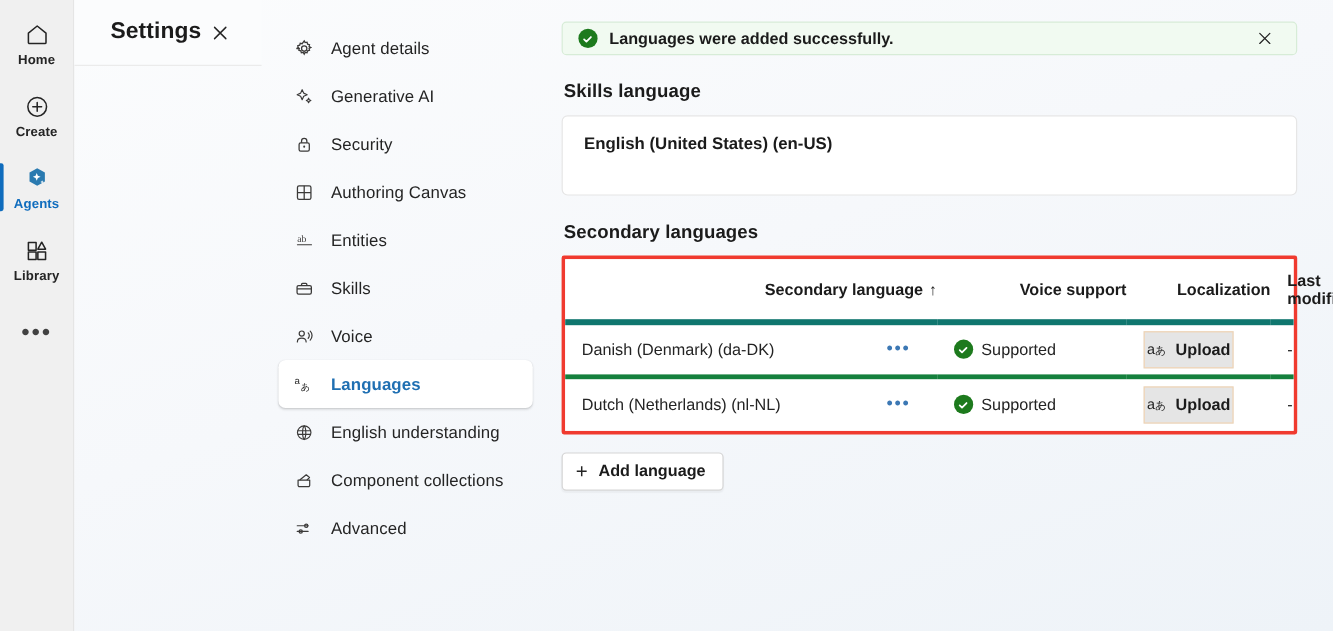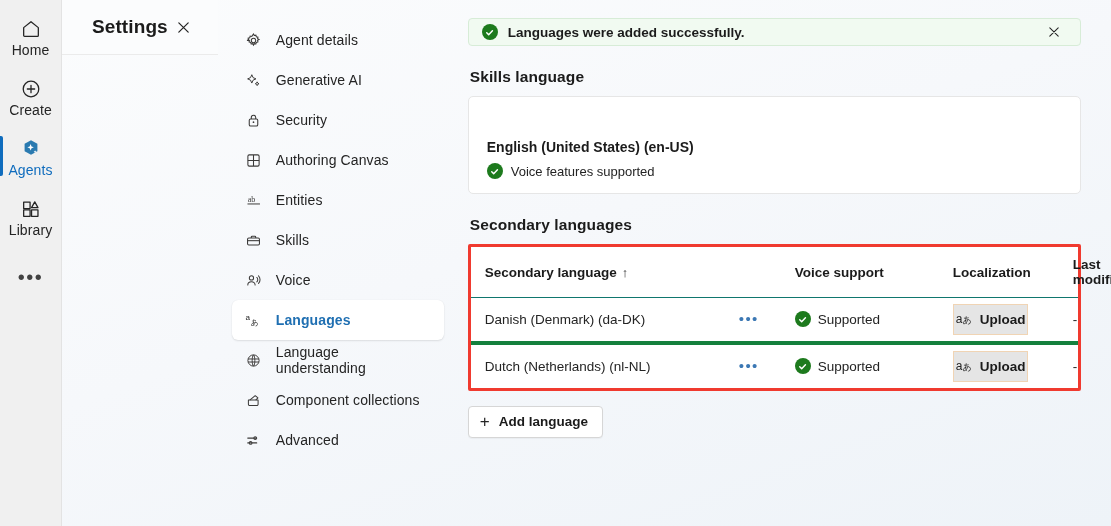--- a/index.html
+++ b/index.html
@@ -39,24 +39,25 @@
     justify-content: center;
     gap: 3px;
     cursor: pointer;
   }
   .rail-item .rail-ico {
     width: 24px; height: 24px;
     display: flex; align-items: center; justify-content: center;
     color: #242424;
   }
   .rail-item .rail-label {
-    font-size: 14px;
+    font-size: 11px;
     color: #242424;
     line-height: 12px;
     letter-spacing: .1px;
+    font-weight: bold;
   }
   .rail-item.active .rail-label { color: #0f6cbd; }
   .rail-item.active::before {
     content: "";
     position: absolute;
     left: 0; top: 10px;
     width: 3px; height: 40px;
     background: #0f6cbd;
     border-radius: 0 2px 2px 0;
   }
@@ -191,21 +192,20 @@
     border: 1px solid #e6e6e6;
     border-radius: 5px;
     padding: 14px 16px 14px 18px;
     min-height: 67px;
   }
   .primary-lang {
     font-size: 14px;
     font-weight: 600;
     color: #1b1b1b;
     margin-bottom: 8px;
-    margin-top: 28px;
   }
   .primary-sub {
     display: flex; align-items: center; gap: 8px;
     font-size: 13px;
     color: #242424;
   }
 
   
   .check-circle {
     width: 16px; height: 16px;
@@ -224,26 +224,26 @@
     border-radius: 2px;
     background: #ffffff;
   }
   table.langs {
     width: 100%;
     border-collapse: collapse;
     background: #ffffff;
     table-layout: fixed;
   }
   table.langs th {
-    text-align: left;
+    text-align: right;
     font-size: 13.5px;
     font-weight: 600;
     color: #1b1b1b;
     padding: 10px 0 10px 14px;
-    border-bottom: 1px solid #0f766e;
+    border-bottom: 5px solid #0f766e;
     height: 36px;
   }
   table.langs td {
     font-size: 13.5px;
     color: #242424;
     padding: 0 0 0 14px;
     height: 45px;
     border-bottom: 4px solid #15803d;
     vertical-align: middle;
   }
@@ -472,21 +472,21 @@
         </div>
 
         <div class="nav-item">
           <span class="nav-ico">
             <svg width="17" height="17" viewBox="0 0 20 20" fill="none" stroke="currentColor" stroke-width="1.15">
               <circle cx="10" cy="10" r="6.6"></circle>
               <path d="M10 3.4c-2.1 2-2.1 11.2 0 13.2 2.1-2 2.1-11.2 0-13.2z"></path>
               <path d="M3.6 8.2h12.8M3.6 11.8h12.8"></path>
             </svg>
           </span>
-          <span class="nav-label">Language understanding</span>
+          <span class="nav-label">English understanding</span>
         </div>
 
         <div class="nav-item">
           <span class="nav-ico">
             <svg width="17" height="17" viewBox="0 0 20 20" fill="none" stroke="currentColor" stroke-width="1.2" stroke-linejoin="round">
               <path d="M4 9.5h11.4v5a1.4 1.4 0 0 1-1.4 1.4H5.4A1.4 1.4 0 0 1 4 14.5z"></path>
               <path d="M5.6 9.5 12 4.3l3.2 2.7-2.6 2.5"></path>
             </svg>
           </span>
           <span class="nav-label">Component collections</span>
@@ -517,28 +517,20 @@
             <svg width="14" height="14" viewBox="0 0 16 16" fill="none" stroke="currentColor" stroke-width="1.2" stroke-linecap="round">
               <path d="M3.2 3.2l9.6 9.6M12.8 3.2L3.2 12.8"></path>
             </svg>
           </span>
         </div>
 
         <div class="section-title">Skills language</div>
 
         <div class="primary-card">
           <div class="primary-lang">English (United States) (en-US)</div>
-          <div class="primary-sub">
-            <span class="check-circle">
-              <svg width="11" height="11" viewBox="0 0 12 12" fill="none" stroke="#ffffff" stroke-width="1.6" stroke-linecap="round" stroke-linejoin="round">
-                <path d="M3 6.3 5.1 8.4 9.2 4.2"></path>
-              </svg>
-            </span>
-            <span>Voice features supported</span>
-          </div>
         </div>
 
         <div class="section-title">Secondary languages</div>
 
         <div class="table-wrap">
           <table class="langs">
             <colgroup>
               <col class="col-lang">
                 <col class="col-voice">
                 <col class="col-loc">

